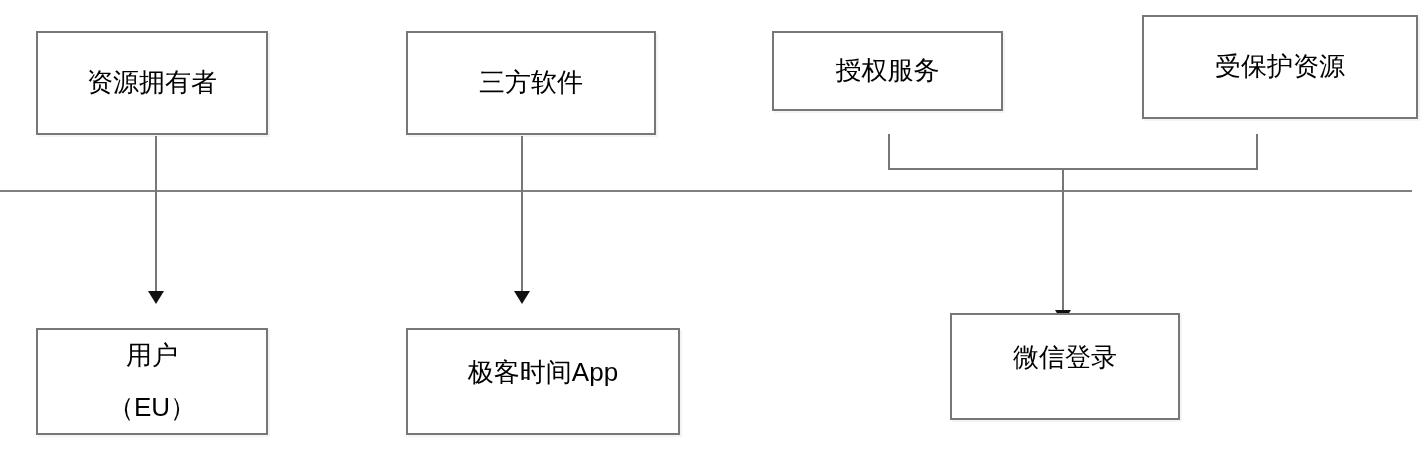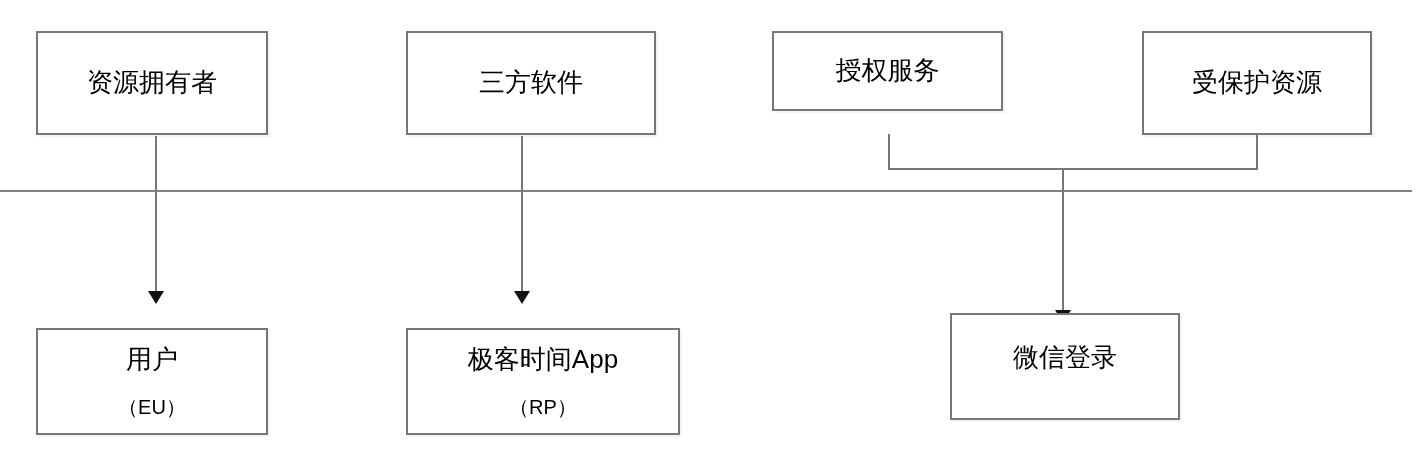--- a/index.html
+++ b/index.html
@@ -31,21 +31,21 @@
     line-height: 1.30;
     text-align: center;
     box-shadow: 2px 2px 0 0 rgba(0,0,0,0.045);
   }
   .node .label-main {
     font-size: 26px;
     white-space: nowrap;
     text-align: center;
   }
   .node .label-sub {
-    font-size: 20px;
+    font-size: 26px;
     white-space: nowrap;
   }
   .node.two-line .label-main { margin-bottom: 18px; }
 
   
   .vline {
     position: absolute;
     width: 2px;
     background: #76777a;
   }
@@ -78,21 +78,21 @@
   </div>
 
   <div class="node" style="left:406px; top:31px; width:250px; height:104px;">
     <span class="label-main">三方软件</span>
   </div>
 
   <div class="node" style="left:772px; top:31px; width:231px; height:80px;">
     <span class="label-main">授权服务</span>
   </div>
 
-  <div class="node" style="left:1142px; top:31px; width:230px; height:104px;">
+  <div class="node" style="left:1142px; top:15px; width:276px; height:104px;">
     <span class="label-main">受保护资源</span>
   </div>
 
   <div class="divider" style="left:0px; top:190px; width:1412px;"></div>
 
   <div class="vline" style="left:155px; top:136px; height:166px;"></div>
   <div class="arrowhead" style="left:148px; top:291px;"></div>
 
   <div class="vline" style="left:521px; top:136px; height:166px;"></div>
   <div class="arrowhead" style="left:514px; top:291px;"></div>
@@ -103,20 +103,19 @@
   <div class="vline" style="left:1062px; top:168px; height:153px;"></div>
   <div class="arrowhead" style="left:1055px; top:310px;"></div>
 
   <div class="node two-line" style="left:36px; top:328px; width:232px; height:107px;">
     <span class="label-main">用户</span>
     <span class="label-sub">（EU）</span>
   </div>
 
   <div class="node two-line" style="left:406px; top:328px; width:274px; height:107px;">
     <span class="label-main">极客时间App</span>
-    <span class="label-sub">（RP）</span>
   </div>
 
   <div class="node two-line" style="left:950px; top:313px; width:230px; height:107px;">
     <span class="label-main">微信登录</span>
   </div>
 
 </div>
 
 </body></html>

